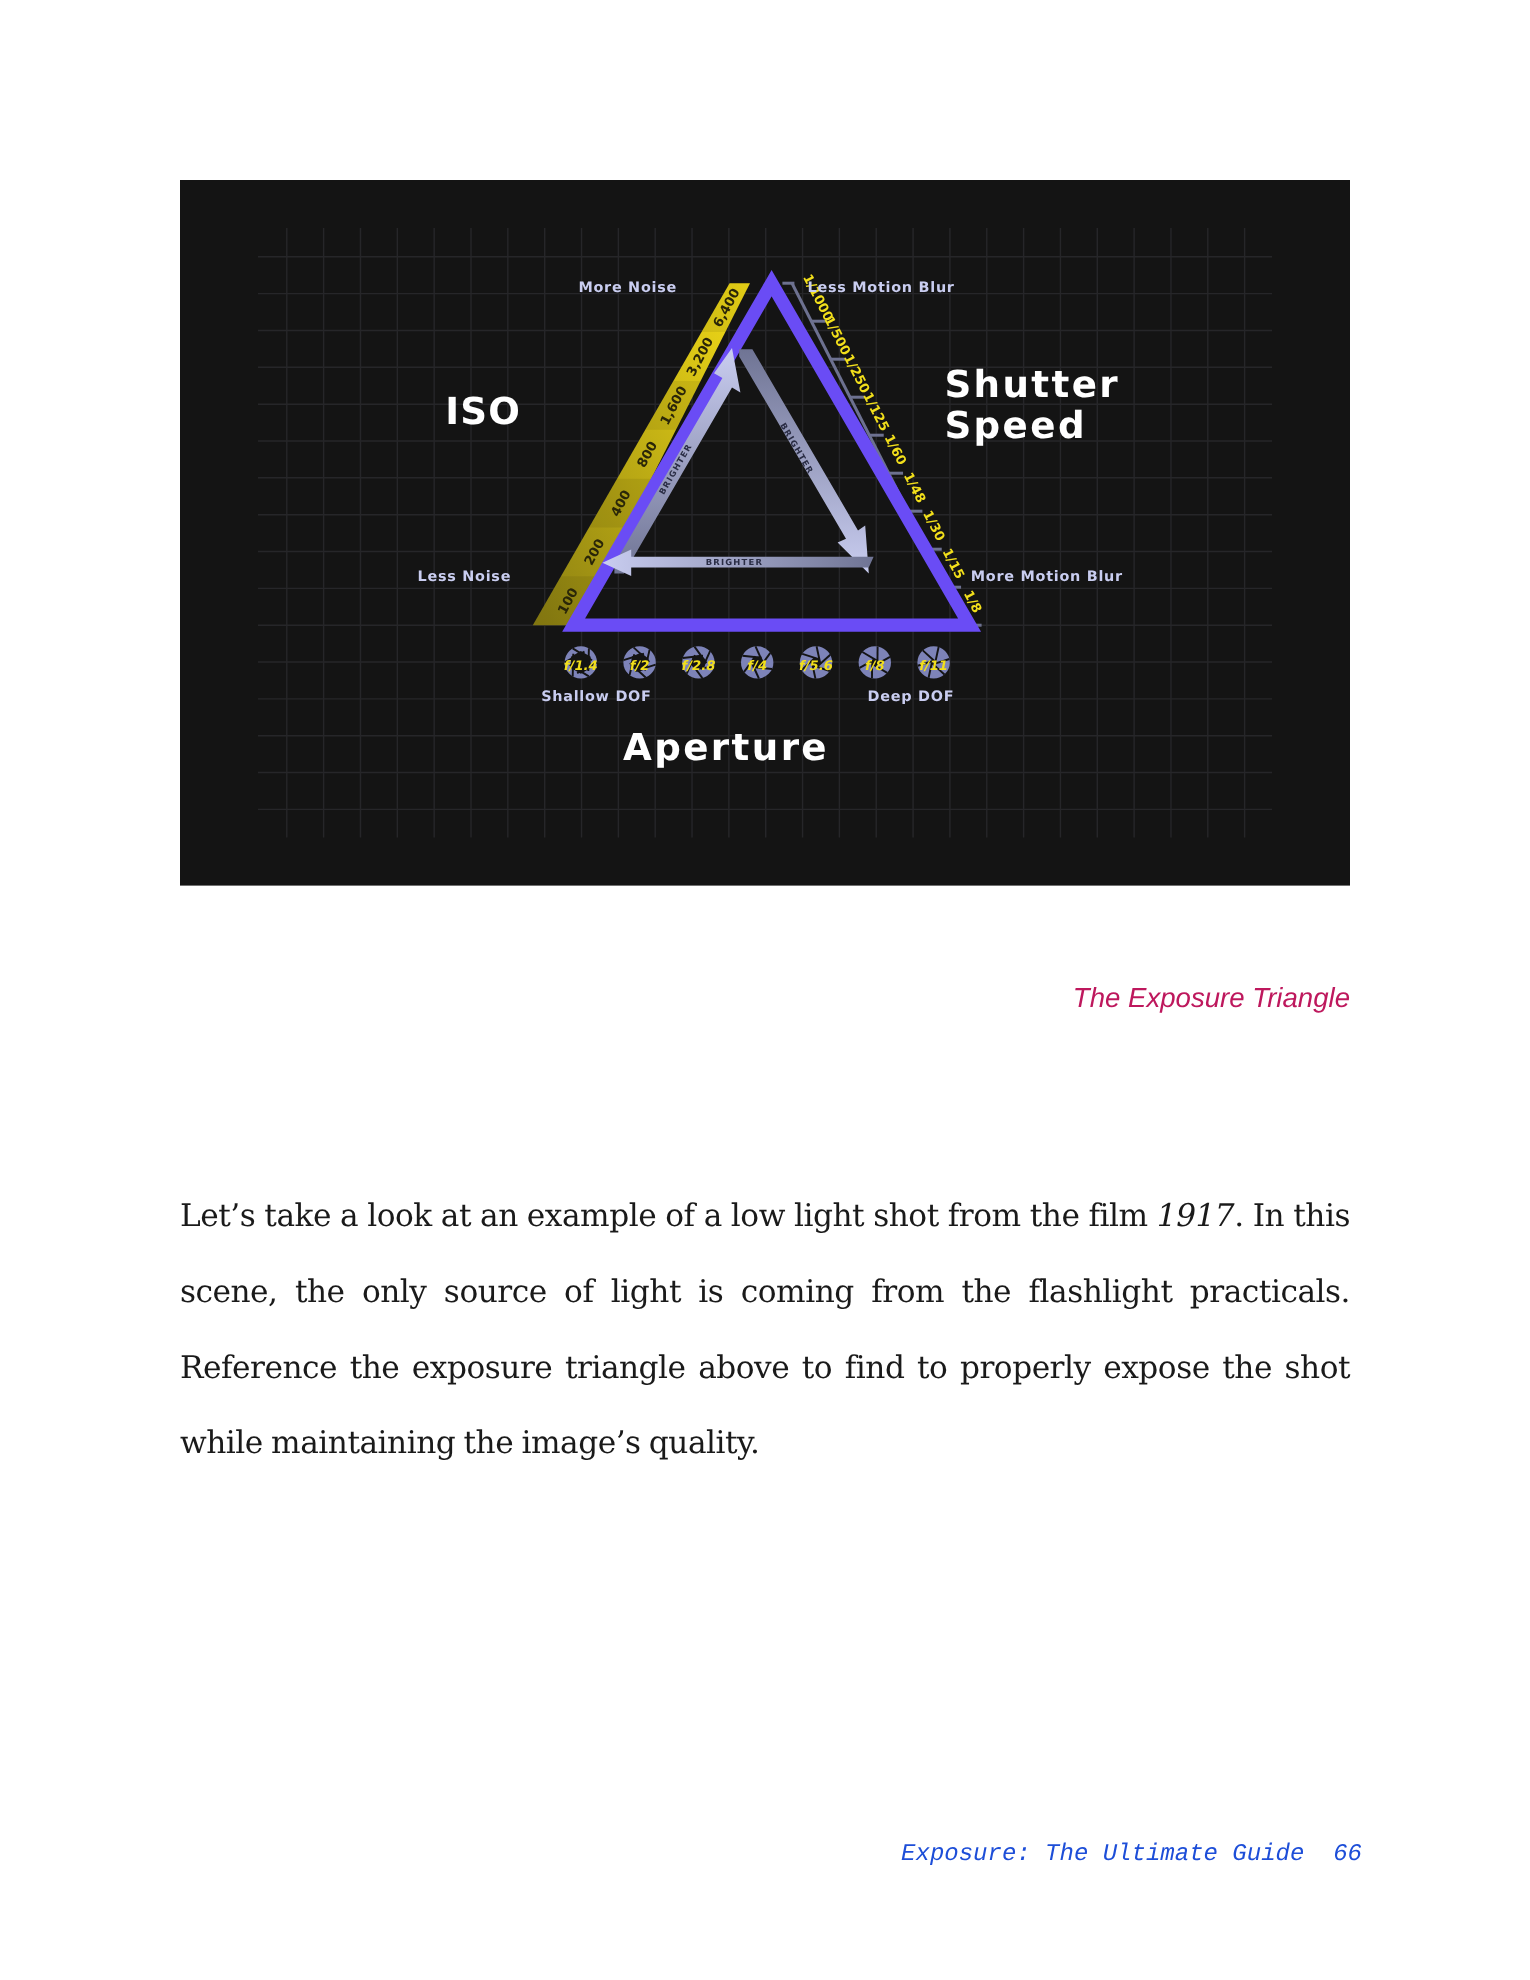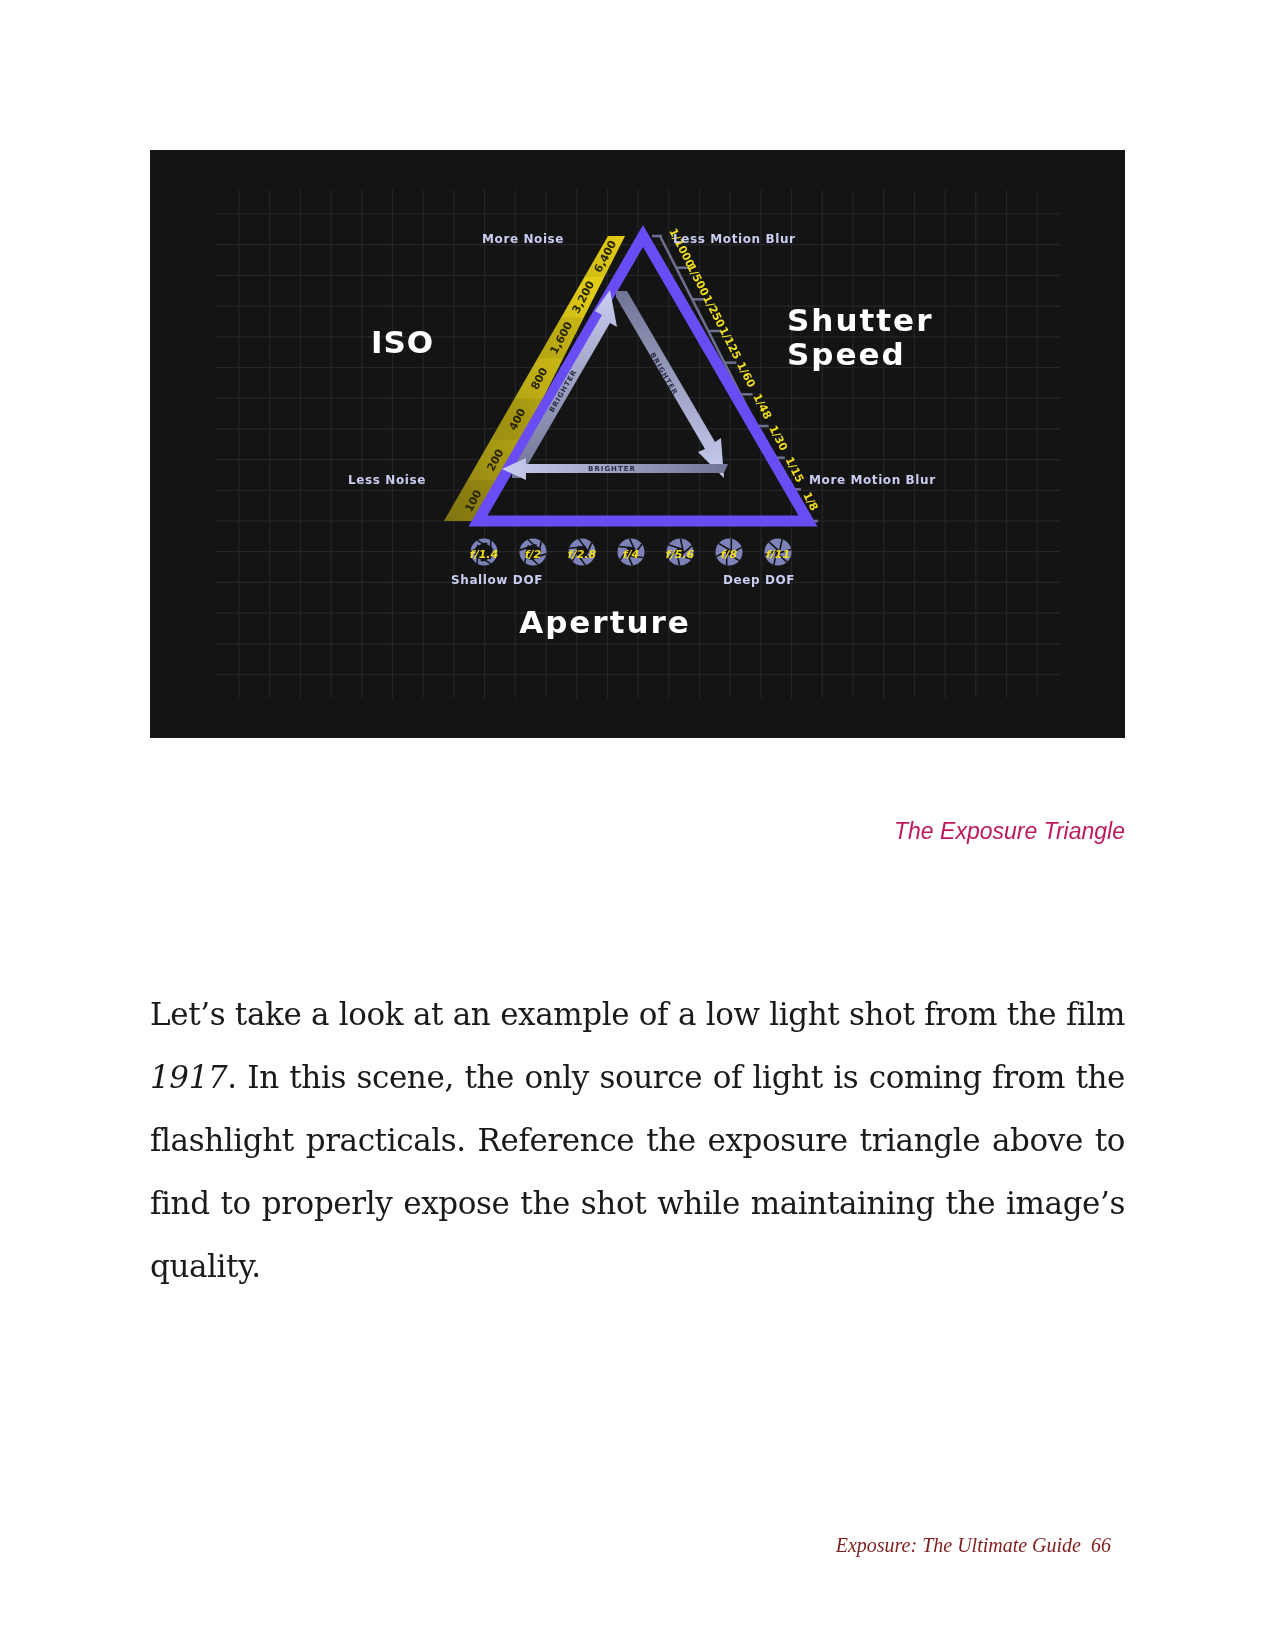--- a/index.html
+++ b/index.html
@@ -10,29 +10,29 @@
     }
     .figure svg { position: absolute; left: 0; top: 0; }
     .caption {
       position: absolute; right: 150px; top: 818px;
       font-family: "Liberation Sans", sans-serif; font-style: italic;
       font-size: 23px; color: #be185d; white-space: nowrap;
     }
     .body-text {
       position: absolute; left: 150px; top: 983px; width: 975px;
       font-family: "DejaVu Serif", "Liberation Serif", serif;
-      font-size: 31px; line-height: 63px; color: #1a1a1a;
+      font-size: 26px; line-height: 63px; color: #1a1a1a;
       text-align: justify; margin: 0;
       letter-spacing: -0.4px; word-spacing: -1px;
     }
     .body-text em { font-style: italic; }
     .footer {
-      position: absolute; right: 164px; top: 1534px;
-      font-family: Liberation Serif, serif; font-style: italic;
-      font-size: 20px; color: #7f1d1d; white-space: nowrap;
+      position: absolute; right: 140px; top: 1534px;
+      font-family: Liberation Mono, monospace; font-style: italic;
+      font-size: 20px; color: #1d4ed8; white-space: nowrap;
     }
     .title-lbl { font-family: "DejaVu Sans", sans-serif; font-weight: bold; fill: #ffffff; }
     .sub-lbl { font-family: "DejaVu Sans", sans-serif; font-weight: bold; fill: #c9cdf0; font-size: 12px; letter-spacing: 0.6px; }
     .tick-lbl { font-family: "DejaVu Sans", sans-serif; font-weight: bold; fill: #f2df1b; font-size: 11px; }
     .iso-lbl { font-family: "DejaVu Sans", sans-serif; font-weight: bold; fill: #2a2608; font-size: 11px; }
     .arrow-lbl { font-family: "DejaVu Sans", sans-serif; font-weight: bold; fill: #2a2d45; font-size: 7px; letter-spacing: 1px; }
   </style>
 </head>
 <body>
 

